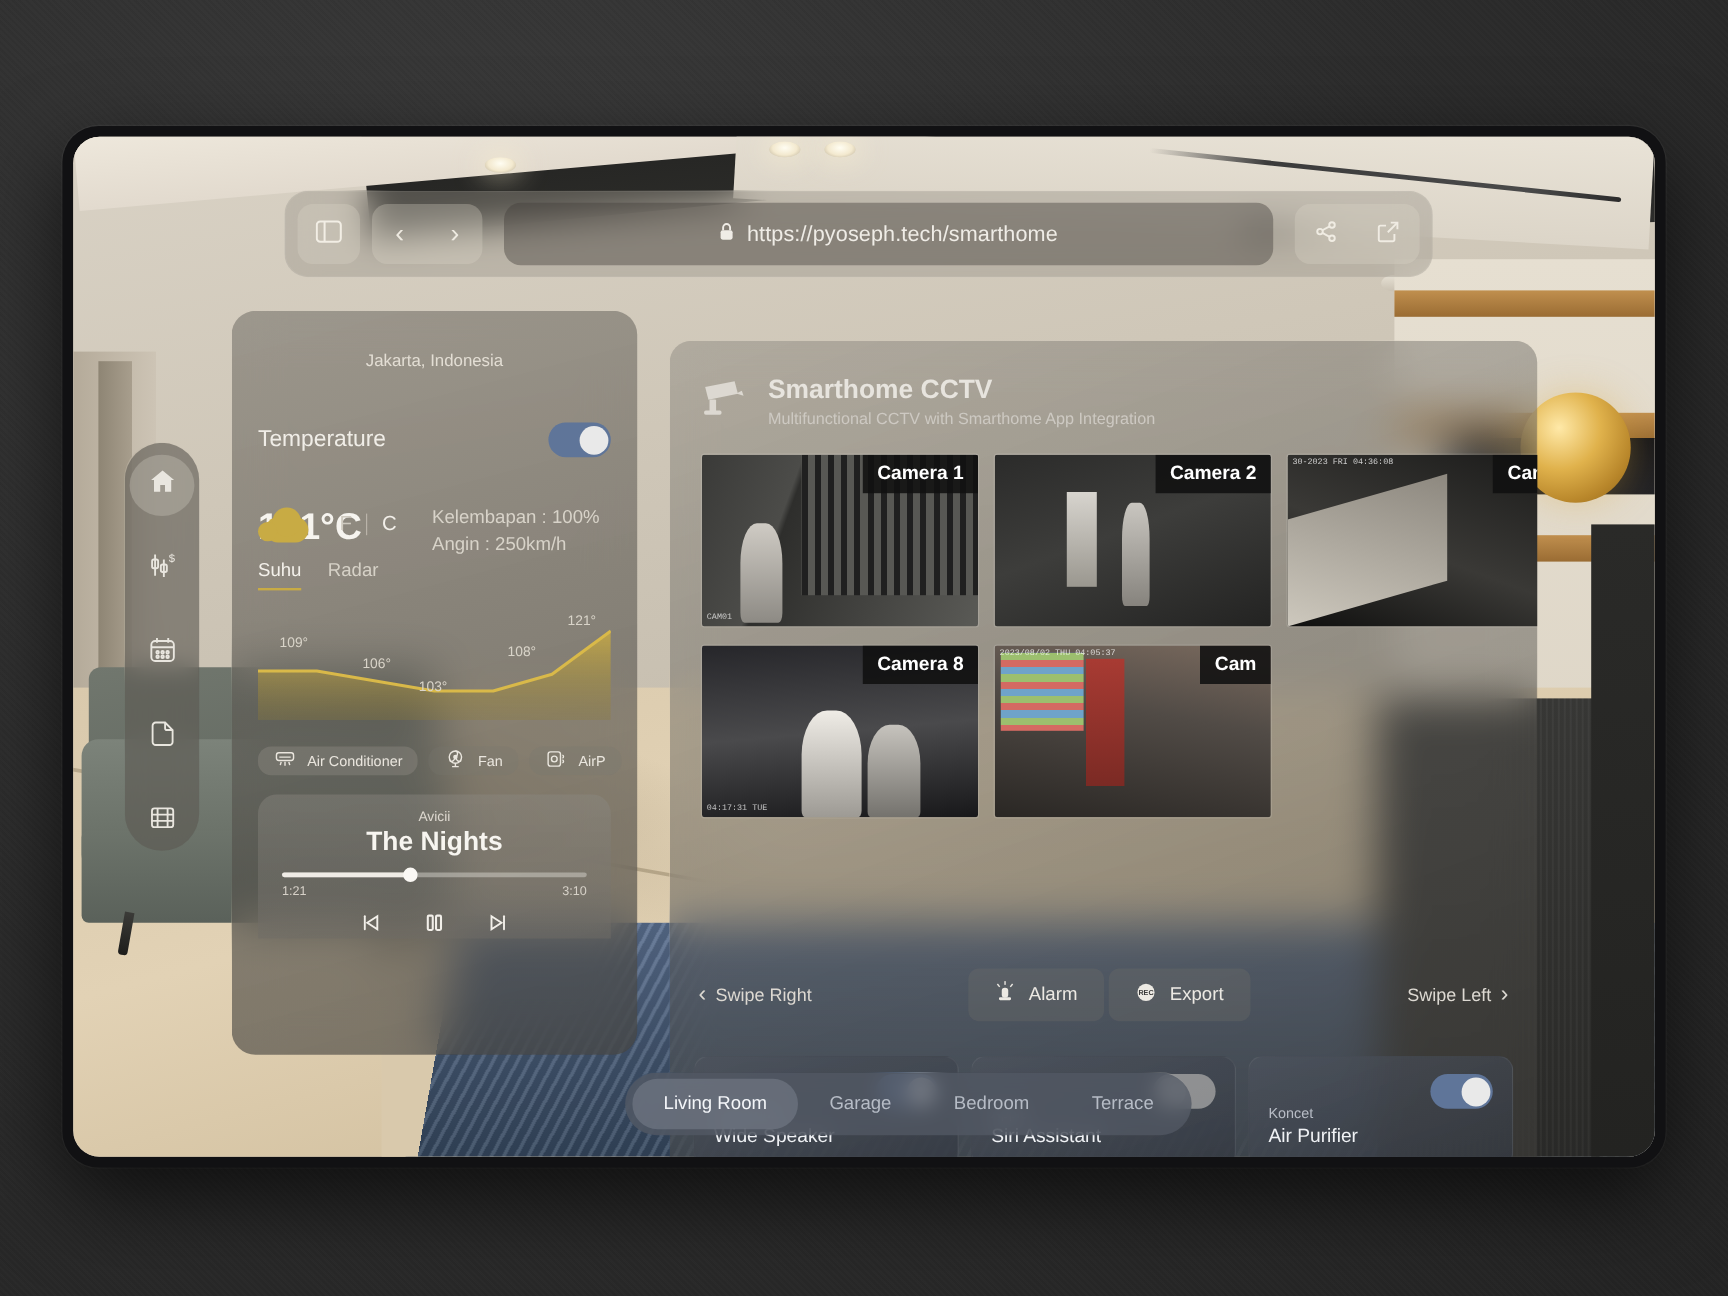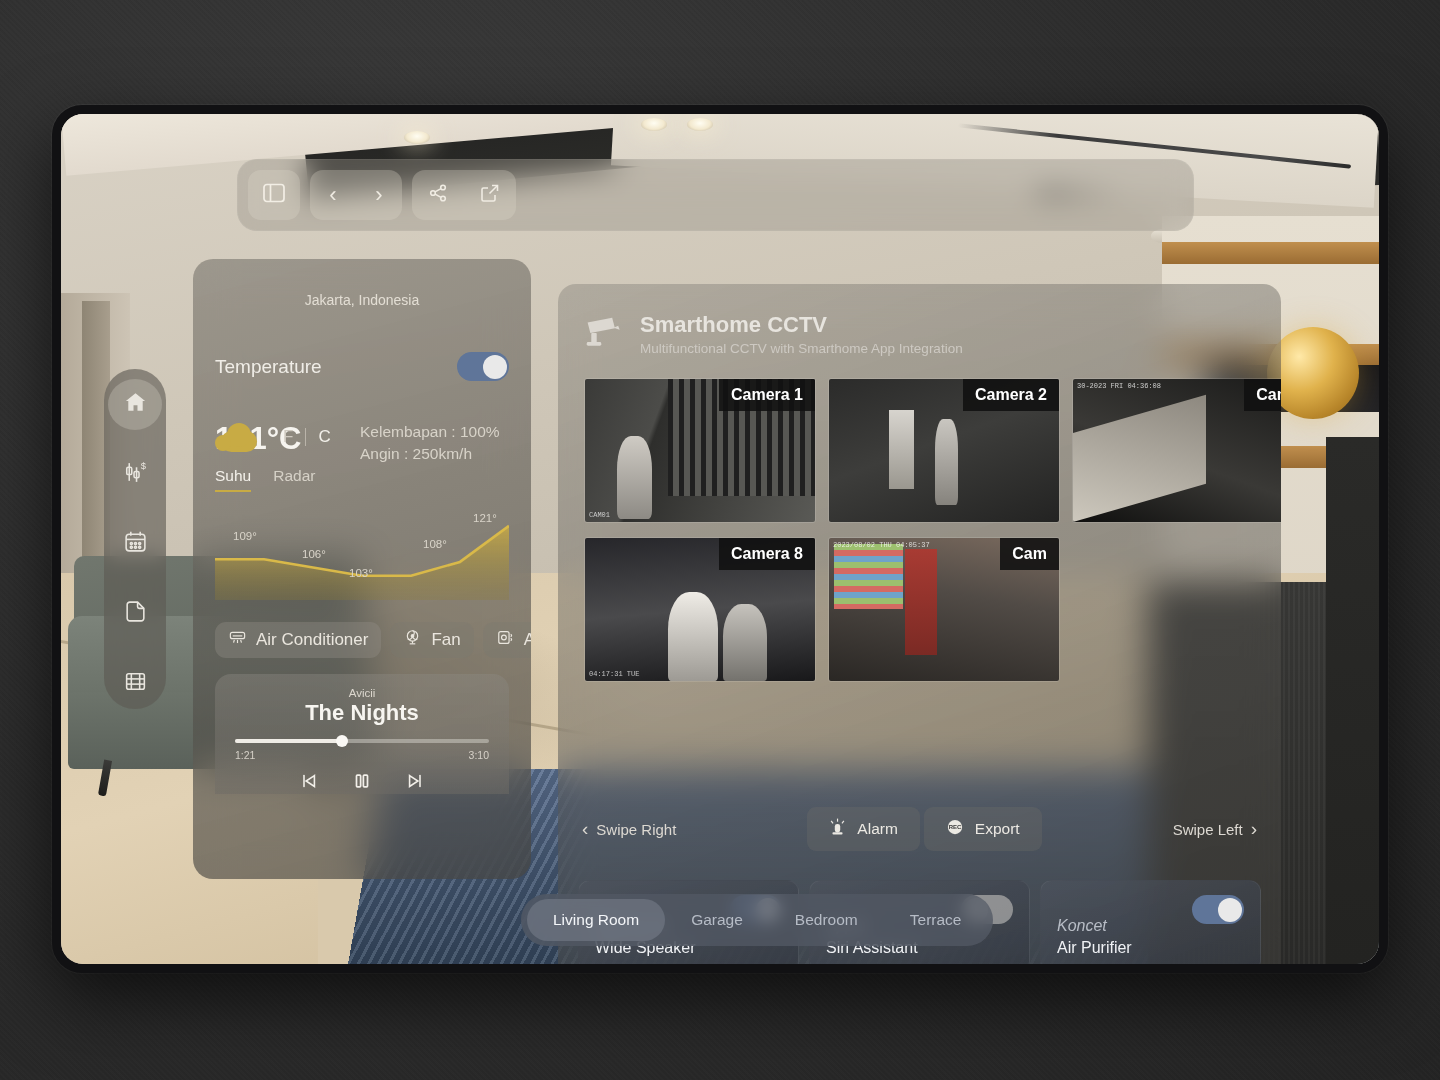--- a/index.html
+++ b/index.html
@@ -316,24 +316,24 @@
 
   
   #chart-wrap { position:relative; margin-top: 12px; height: 96px; }
   #chart-svg { display:block; width:100%; height:100%; }
   .pt-label { position:absolute; color:#d9d4c9; font-size:11.5px; }
 
   
   #chips { display:flex; gap:9px; margin-top: 22px; }
   .chip {
     display:flex; align-items:center; gap:9px;
-    height: 36px; padding: 0 13px;
+    height: 24px; padding: 0 13px;
     border-radius: 11px;
     background: rgba(120,117,110,.28);
-    color:#eae6de; font-size:17px; cursor:pointer;
+    color:#eae6de; font-size:12px; cursor:pointer;
     white-space:nowrap;
   }
   .chip.active { background: rgba(145,141,132,.40); }
 
   
   #music {
     margin-top: 16px;
     height: 120px;
     border-radius: 16px 16px 0 0;
     background: linear-gradient(180deg, rgba(140,137,130,.42), rgba(110,107,101,.52));
@@ -443,21 +443,21 @@
   #dev-row {
     position:absolute; left:0; right:0; bottom: 12px;
     display:flex; gap:10px; padding: 0 20px;
   }
   .dev-card {
     flex:1; height: 92px; border-radius: 12px;
     background: linear-gradient(160deg, rgba(78,84,94,.70), rgba(52,57,66,.78));
     position:relative; padding: 14px 16px; cursor:pointer;
     border: 1px solid rgba(255,255,255,.05);
   }
-  .dev-card .brand { position:absolute; left:16px; bottom:36px; color:#b8bdc6; font-size:16px;font-style:italic; }
+  .dev-card .brand { position:absolute; left:16px; bottom:36px; color:#b8bdc6; font-size:12px; }
   .dev-card .name  { position:absolute; left:16px; bottom:14px; color:#f0f2f5; font-size:16px; }
   .dev-card .toggle { position:absolute; right:16px; top:14px; }
 
   
   #room-tabs {
     position: absolute; left: 460px; bottom: 18px;
     height: 52px;
     background: rgba(82,89,100,.78);
     border-radius: 26px;
     display:flex; align-items:center;
@@ -525,20 +525,29 @@
         </span>
       </div>
       <div class="bz-group">
         <div class="bz-sub">
           <span>‹</span>
         </div>
         <div class="bz-sub">
           <span>›</span>
         </div>
       </div>
+      <div id="url-pill">
+        <span>
+          <svg width="13" height="16" viewBox="0 0 13 16" fill="currentColor">
+            <rect x="1.5" y="6.8" width="10" height="8" rx="1.8"></rect>
+            <path d="M3.6 6.8V4.6a2.9 2.9 0 0 1 5.8 0v2.2" fill="none" stroke="currentColor" stroke-width="1.6"></path>
+          </svg>
+        </span>
+        <span>https://pyoseph.tech/smarthome</span>
+      </div>
       <div id="right-chrome">
         <div class="bz-sub">
           <span style="color:#f0ece3">
             <svg width="20" height="20" viewBox="0 0 20 20" fill="none" stroke="currentColor" stroke-width="1.6">
               <circle cx="15" cy="4.5" r="2.3"></circle>
                 <circle cx="5" cy="10" r="2.3"></circle>
                 <circle cx="15" cy="15.5" r="2.3"></circle>
               <line x1="7" y1="8.9" x2="13" y2="5.6"></line>
                 <line x1="7" y1="11.1" x2="13" y2="14.4"></line>
             </svg>

